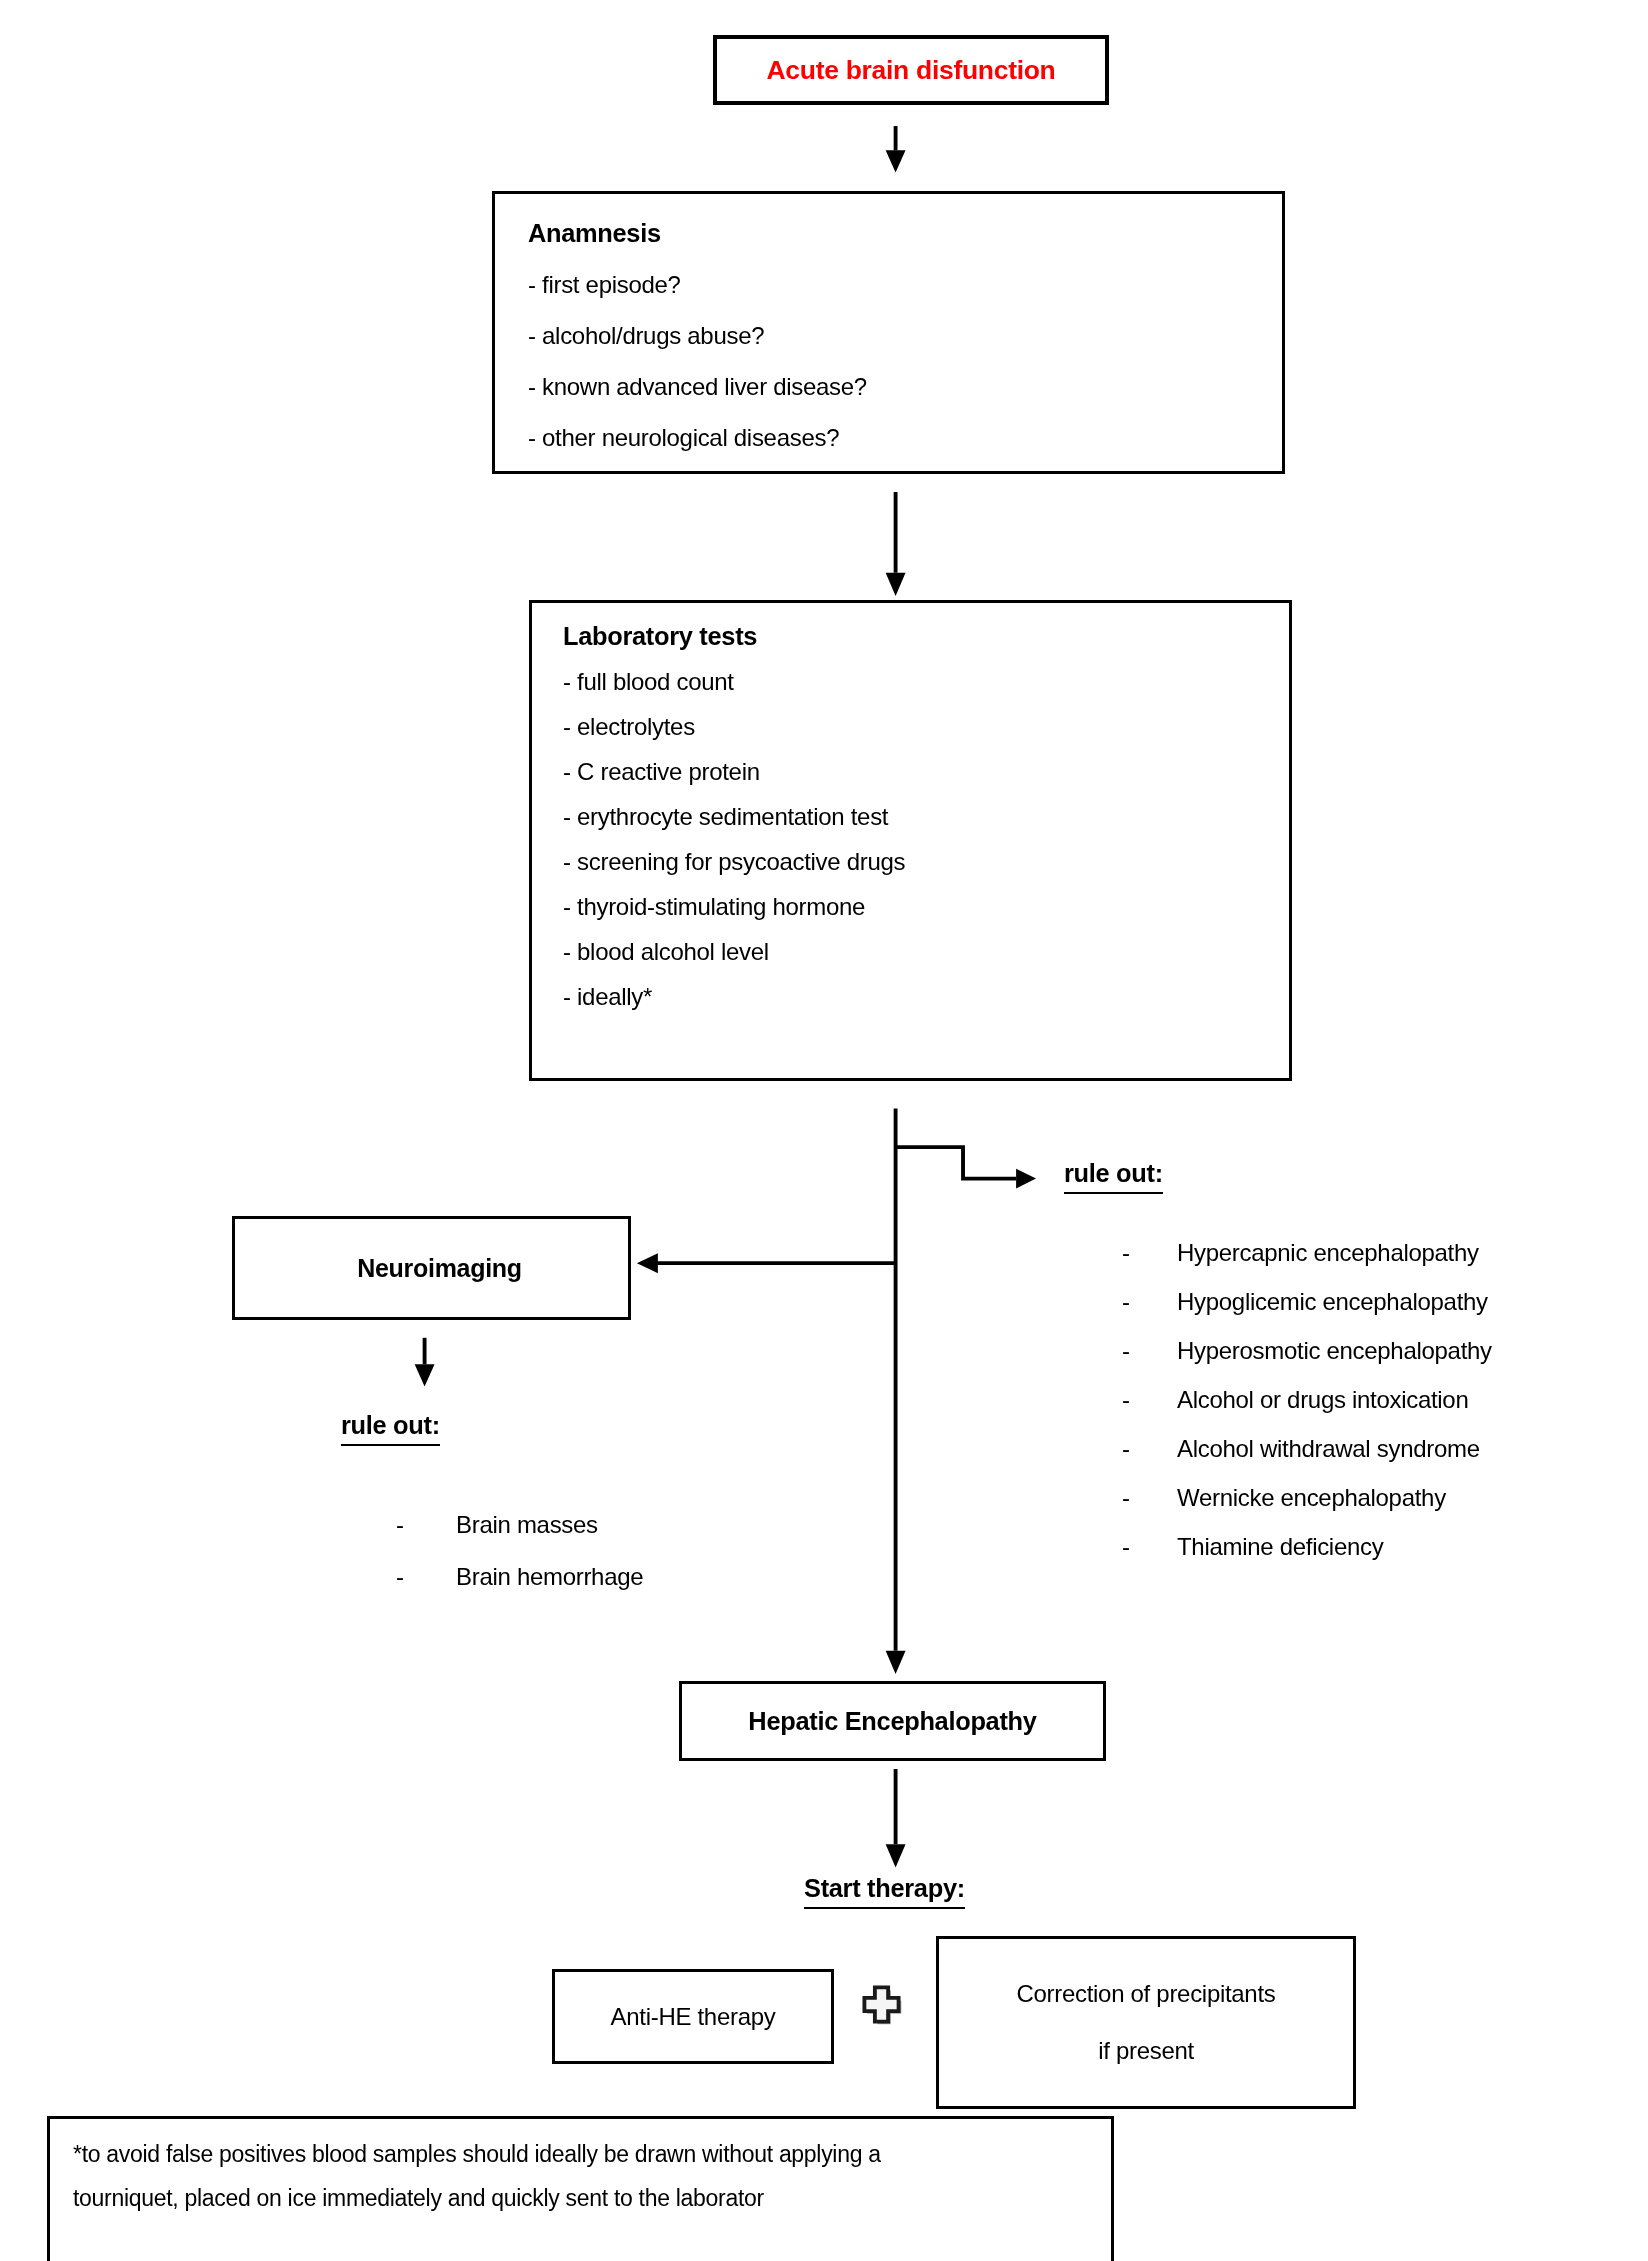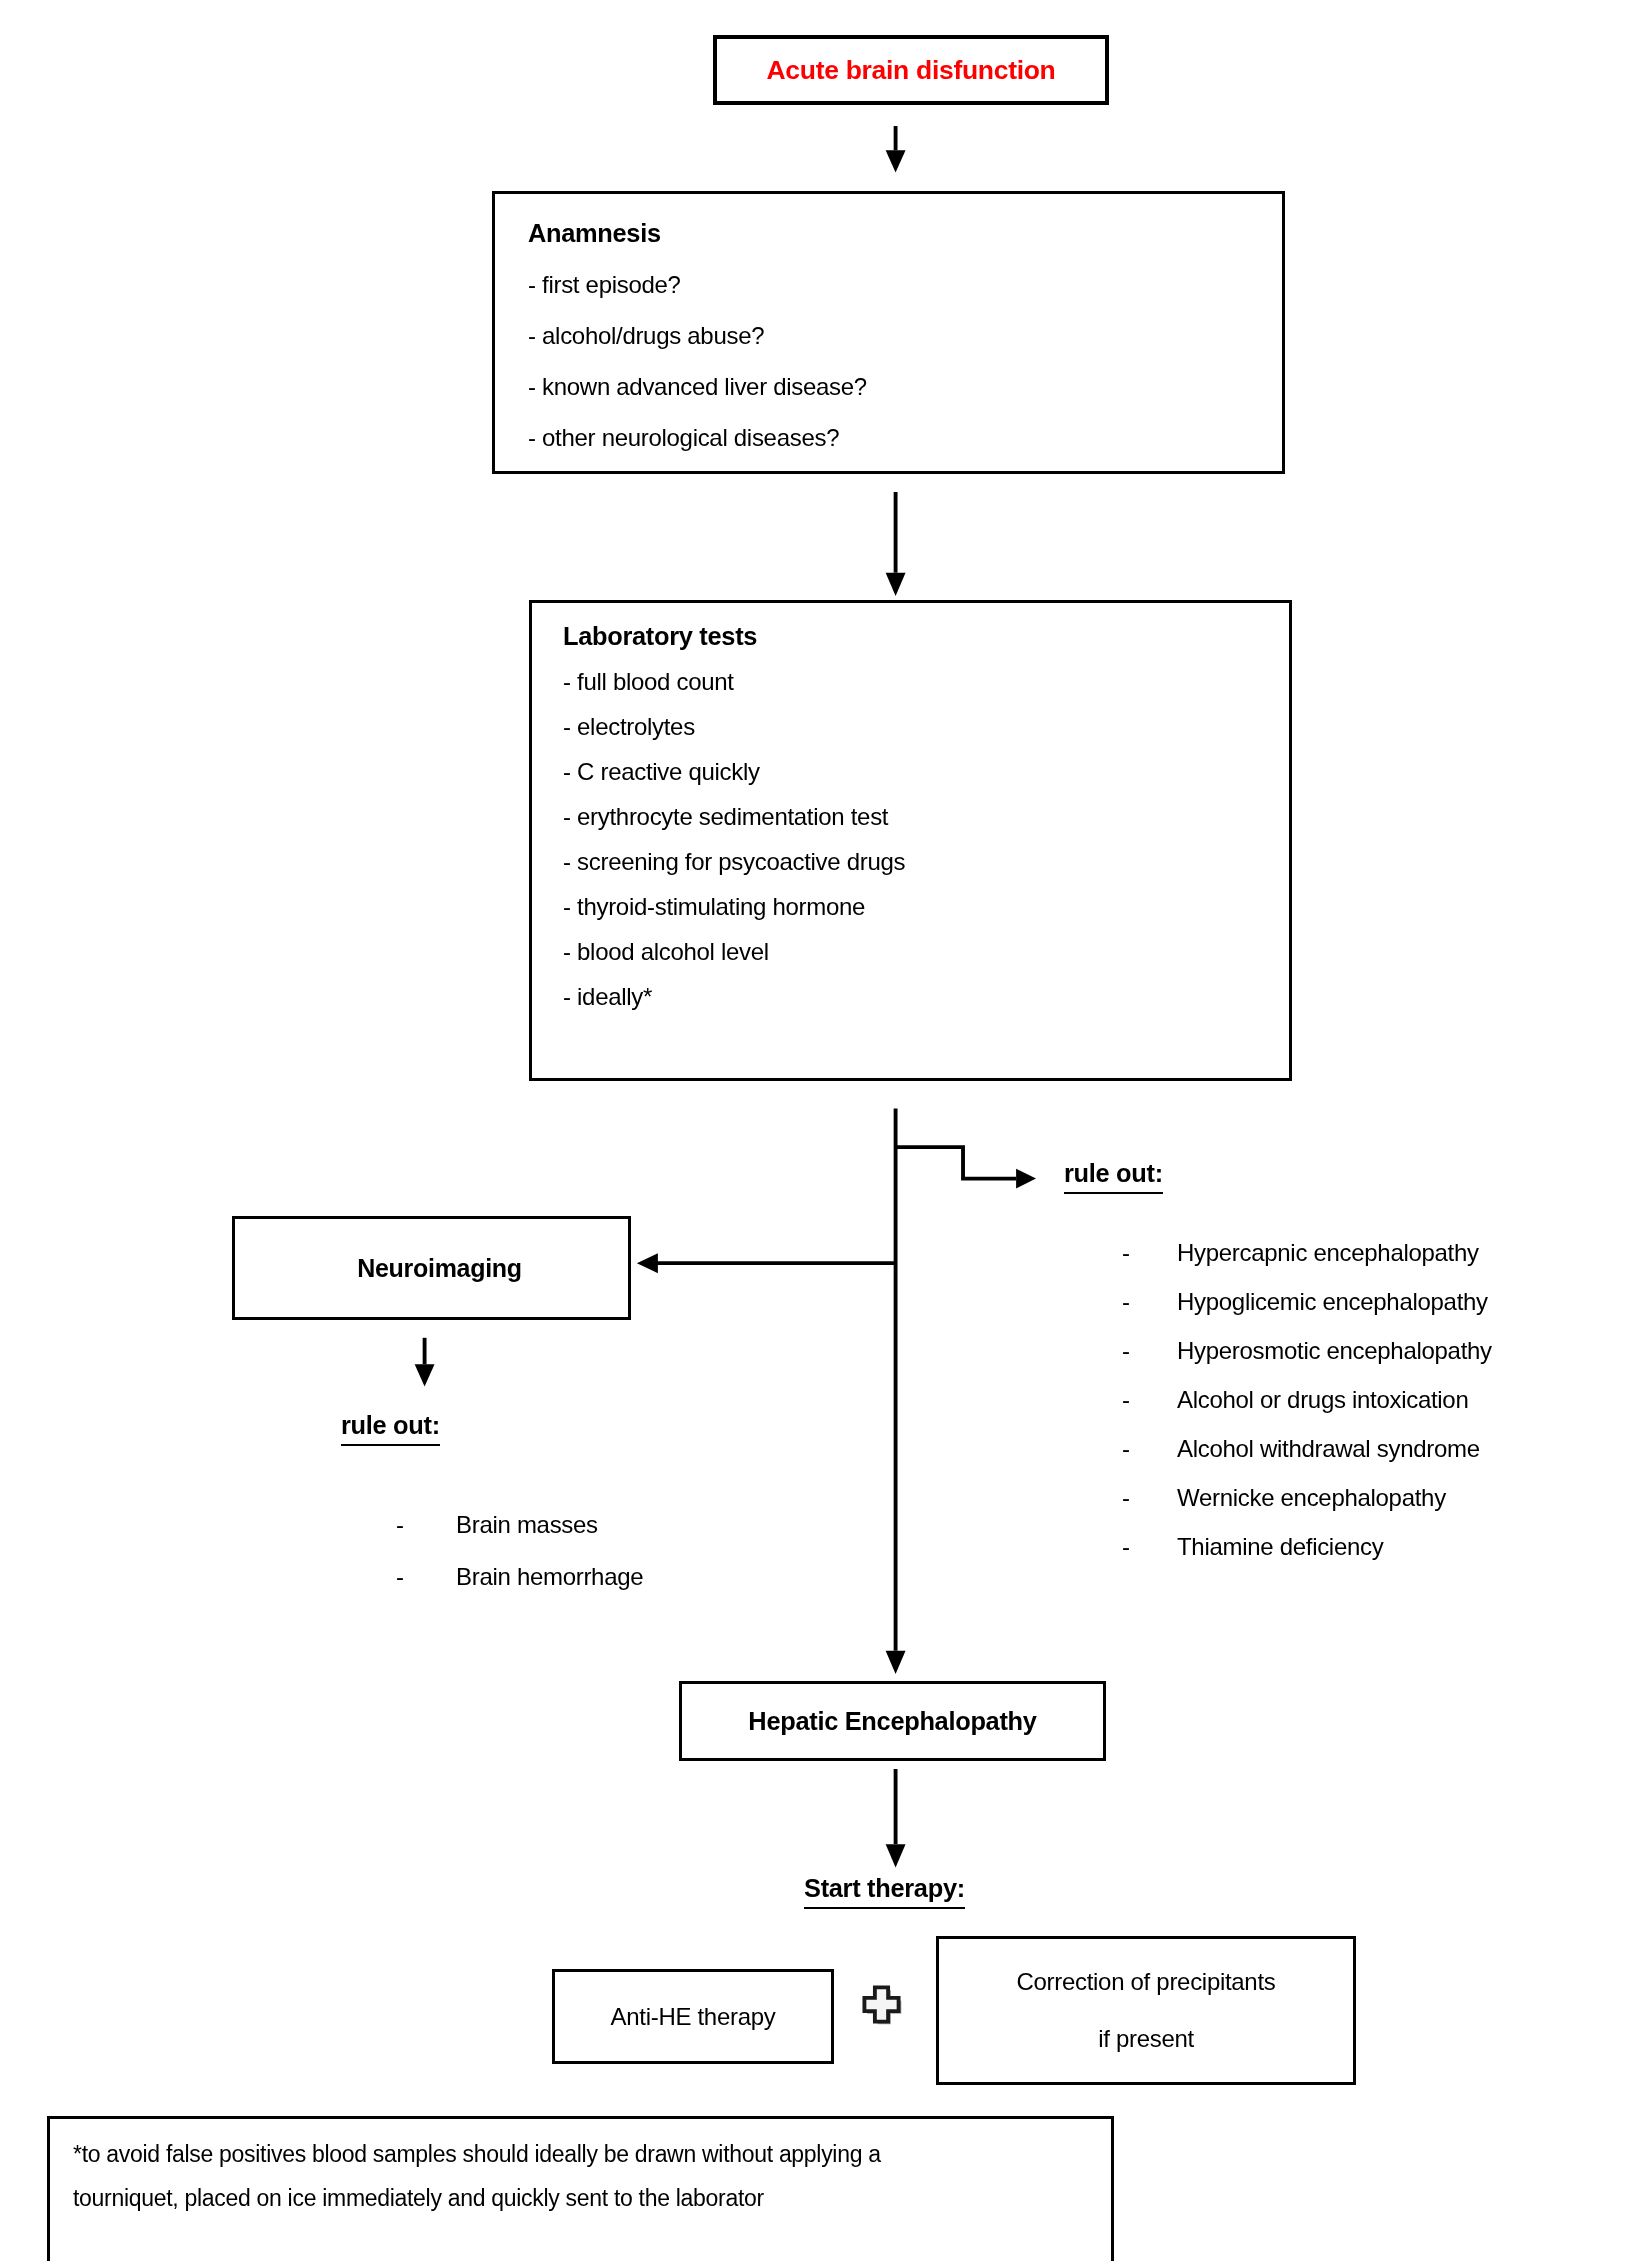--- a/index.html
+++ b/index.html
@@ -49,21 +49,21 @@
   }
   #box-hepatic{
     left:679px;top:1681px;width:427px;height:80px;
     font-size:25.4px;font-weight:bold;
   }
   #box-anti-he{
     left:552px;top:1969px;width:282px;height:95px;
     font-size:24px;
   }
   #box-correction{
-    left:936px;top:1936px;width:420px;height:149px;
+    left:936px;top:1936px;width:420px;height:173px;
     display:flex;flex-direction:column;align-items:center;justify-content:center;
     gap:29px;
     font-size:24px;text-align:center;
   }
   #box-footnote{
     left:47px;top:2116px;width:1067px;height:158px;
     padding:13.3px 16.6px 0 23px;
     font-size:23px;line-height:44px;
   }
   
@@ -133,21 +133,21 @@
     <div>- first episode?</div>
     <div>- alcohol/drugs abuse?</div>
     <div>- known advanced liver disease?</div>
     <div>- other neurological diseases?</div>
   </div>
 
   <div class="box" id="box-lab">
     <div class="box-title">Laboratory tests</div>
     <div>- full blood count</div>
     <div>- electrolytes</div>
-    <div>- C reactive quickly</div>
+    <div>- C reactive protein</div>
     <div>- erythrocyte sedimentation test</div>
     <div>- screening for psycoactive drugs</div>
     <div>- thyroid-stimulating hormone</div>
     <div>- blood alcohol level</div>
     <div>- ideally*</div>
   </div>
 
   <div class="underline-heading" id="heading-rule-out-right">rule out:</div>
   <div class="dash-list" id="list-right">
     <div class="dash-row">

